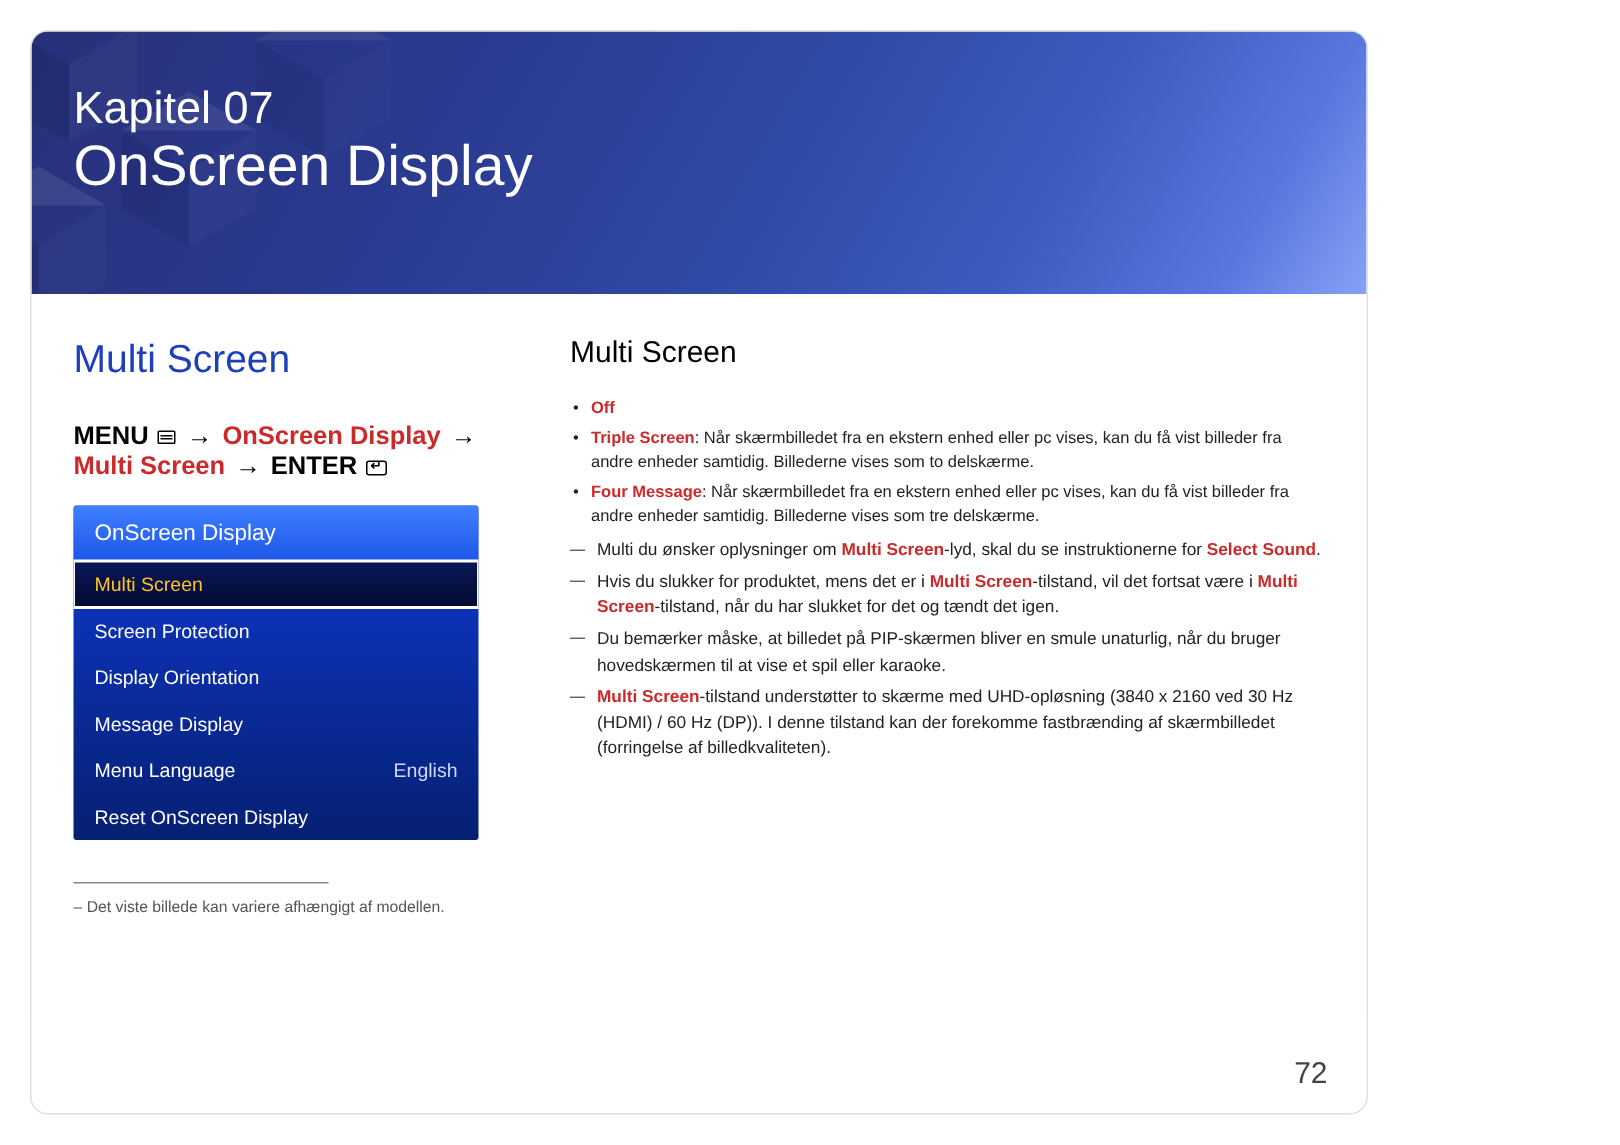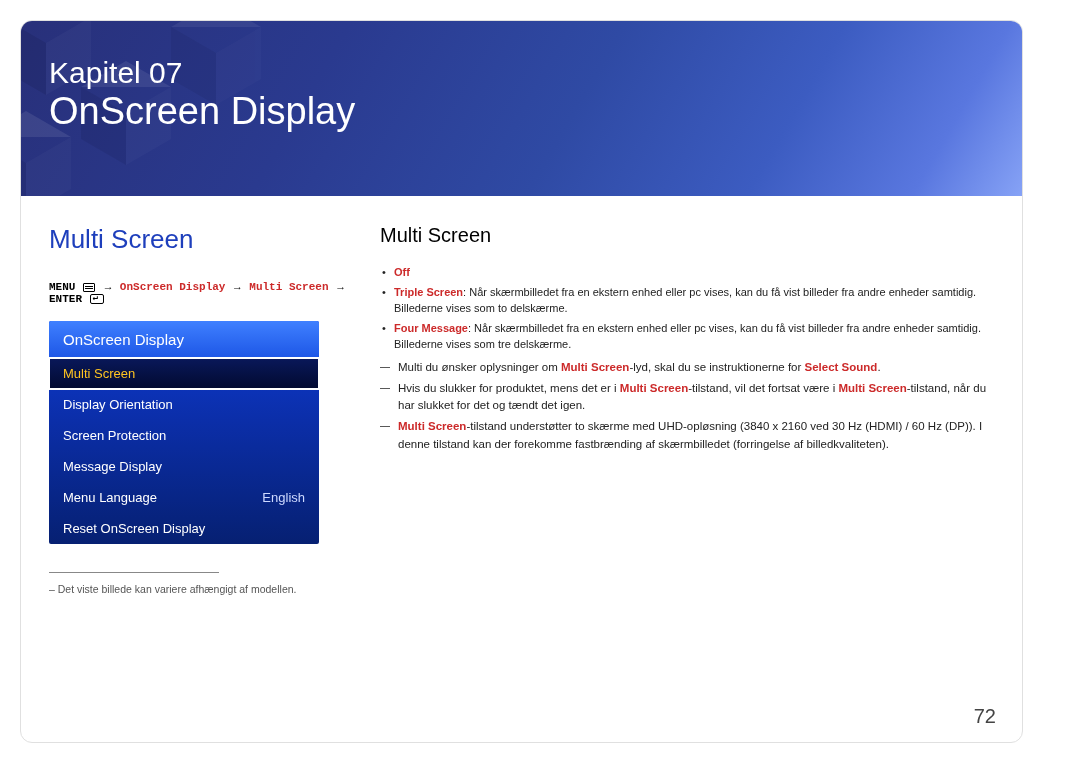--- a/index.html
+++ b/index.html
@@ -7,21 +7,21 @@
     width: 1080px;
     height: 763px;
     font-family: Arial, Helvetica, sans-serif;
     position: relative;
     background: #fff;
     overflow: hidden;
   }
   .page {
     position: absolute;
     left: 20px; top: 20px;
-    width: 1003px; height: 723px;
+    width: 892px; height: 723px;
     border: 1px solid #e0e0e0;
     border-radius: 12px;
     overflow: hidden;
     background: #fff;
   }
   
   .banner {
     position: relative;
     width: 100%;
     height: 175px;
@@ -72,24 +72,23 @@
   }
   .left-col { width: 300px; flex: 0 0 300px; }
   .right-col { flex: 1; }
   .section-title-blue {
     color: #1e3fbc;
     font-size: 26px;
     font-weight: 400;
     margin-bottom: 26px;
   }
   .breadcrumb {
-    font-size: 11px;
+    font-size: 17px;
     font-weight: 700;
     margin-bottom: 16px;
-    font-family: Liberation Mono, monospace;
   }
   .breadcrumb .menu-word { color:#000; }
   .breadcrumb .red { color:#cc2a2a; font-weight:700; }
   .breadcrumb .arrow { color:#000; padding:0 2px; font-weight:400;}
   .menu-icon {
     display:inline-block;width:12px;height:9px;
     border:1px solid #000;border-radius:1px;
     vertical-align:middle;position:relative;margin:0 1px;
   }
   .menu-icon::before{content:"";position:absolute;left:1px;right:1px;top:2px;height:1px;background:#000;}
@@ -205,25 +204,25 @@
         <span class="enter-icon"></span>
       </div>
 
       <div class="osd">
         <div class="osd-header">OnScreen Display</div>
         <div class="osd-item selected">
           <span>Multi Screen</span>
           <span class="value"></span>
         </div>
         <div class="osd-item">
+          <span>Screen Protection</span>
+          <span class="value"></span>
+        </div>
+        <div class="osd-item">
           <span>Display Orientation</span>
-          <span class="value"></span>
-        </div>
-        <div class="osd-item">
-          <span>Screen Protection</span>
           <span class="value"></span>
         </div>
         <div class="osd-item">
           <span>Message Display</span>
           <span class="value"></span>
         </div>
         <div class="osd-item">
           <span>Menu Language</span>
           <span class="value">English</span>
         </div>
@@ -253,20 +252,23 @@
       </ul>
 
       <ul class="dash-list">
         <li>
           <span>Multi du ønsker oplysninger om </span><span class="red bold">Multi Screen</span><span>-lyd, skal du se instruktionerne for </span><span class="red bold">Select Sound</span><span>.</span>
         </li>
         <li>
           <span>Hvis du slukker for produktet, mens det er i </span><span class="red bold">Multi Screen</span><span>-tilstand, vil det fortsat være i </span><span class="red bold">Multi Screen</span><span>-tilstand, når du har slukket for det og tændt det igen.</span>
         </li>
         <li>
+          <span>Du bemærker måske, at billedet på PIP-skærmen bliver en smule unaturlig, når du bruger hovedskærmen til at vise et spil eller karaoke.</span>
+        </li>
+        <li>
           <span class="red bold">Multi Screen</span><span>-tilstand understøtter to skærme med UHD-opløsning (3840 x 2160 ved 30 Hz (HDMI) / 60 Hz (DP)). I denne tilstand kan der forekomme fastbrænding af skærmbilledet (forringelse af billedkvaliteten).</span>
         </li>
       </ul>
     </div>
   </div>
 
   <div class="page-num">72</div>
 </div>
 
 </body></html>

